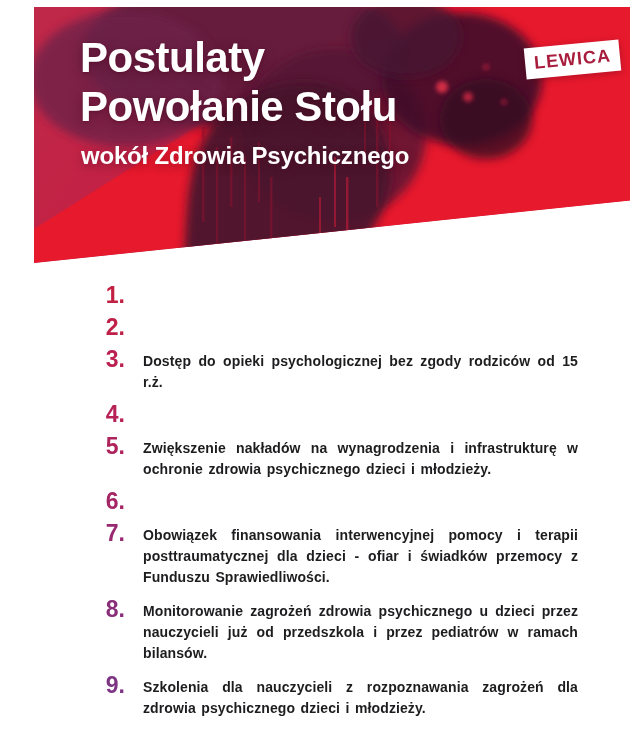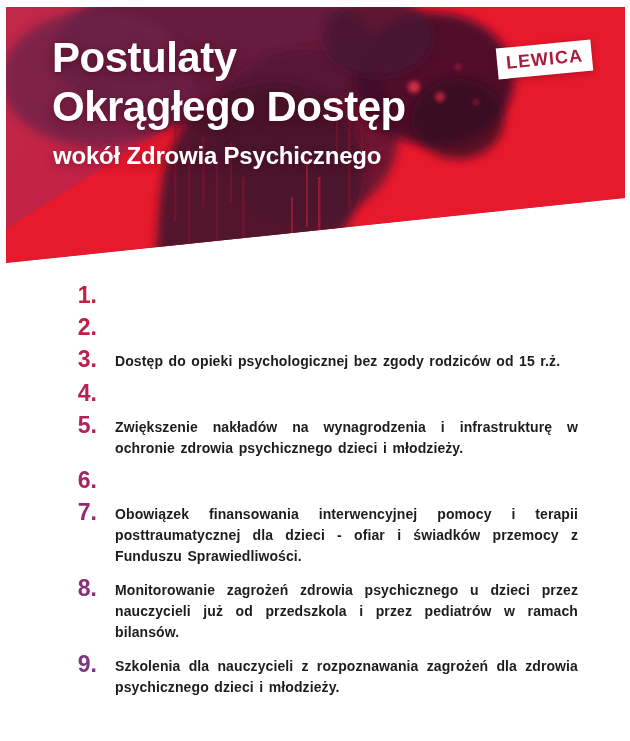--- a/index.html
+++ b/index.html
@@ -1,21 +1,21 @@
 <!DOCTYPE html>
 <html><head>
 <meta charset="utf-8">
 <style>
   html,body{margin:0;padding:0;}
   body{
     width:630px;height:741px;background:#ffffff;overflow:hidden;position:relative;
     font-family:"Liberation Sans","DejaVu Sans",sans-serif;
     -webkit-font-smoothing:antialiased;
   }
-  .poster{position:absolute;inset:0;background:#ffffff;}
+  .poster{position:absolute;inset:0;background:#ffffff;margin-left:28px;}
 
   
   .header-wrap{position:absolute;left:6px;top:7px;width:619px;height:256px;}
   .header-art{position:absolute;left:0;top:0;width:619px;height:256px;display:block;}
 
   .title{
     position:absolute;left:46px;top:26px;margin:0;
     color:#ffffff;font-size:42px;line-height:49px;font-weight:bold;
     letter-spacing:-0.5px;
     text-shadow:0 4px 14px rgba(70,0,25,.45),0 1px 3px rgba(70,0,25,.35);
@@ -114,21 +114,21 @@
         </g>
         <g fill="#d91f3a" opacity="0.5">
           <rect x="300" y="150" width="2" height="70"></rect>
           <rect x="312" y="170" width="2.5" height="60"></rect>
           <rect x="285" y="190" width="2" height="45"></rect>
         </g>
       </g>
     </svg>
 
     <h1 class="title"><span>Postulaty</span><br>
-      <span>Okrągłego Dostęp</span></h1>
+      <span>Powołanie Stołu</span></h1>
 
     <h2 class="subtitle"><span>wokół Zdrowia Psychicznego</span><br>
       </h2>
 
     <div class="badge">
       <span>LEWICA</span>
     </div>
   </div>
 
   <main class="list">

